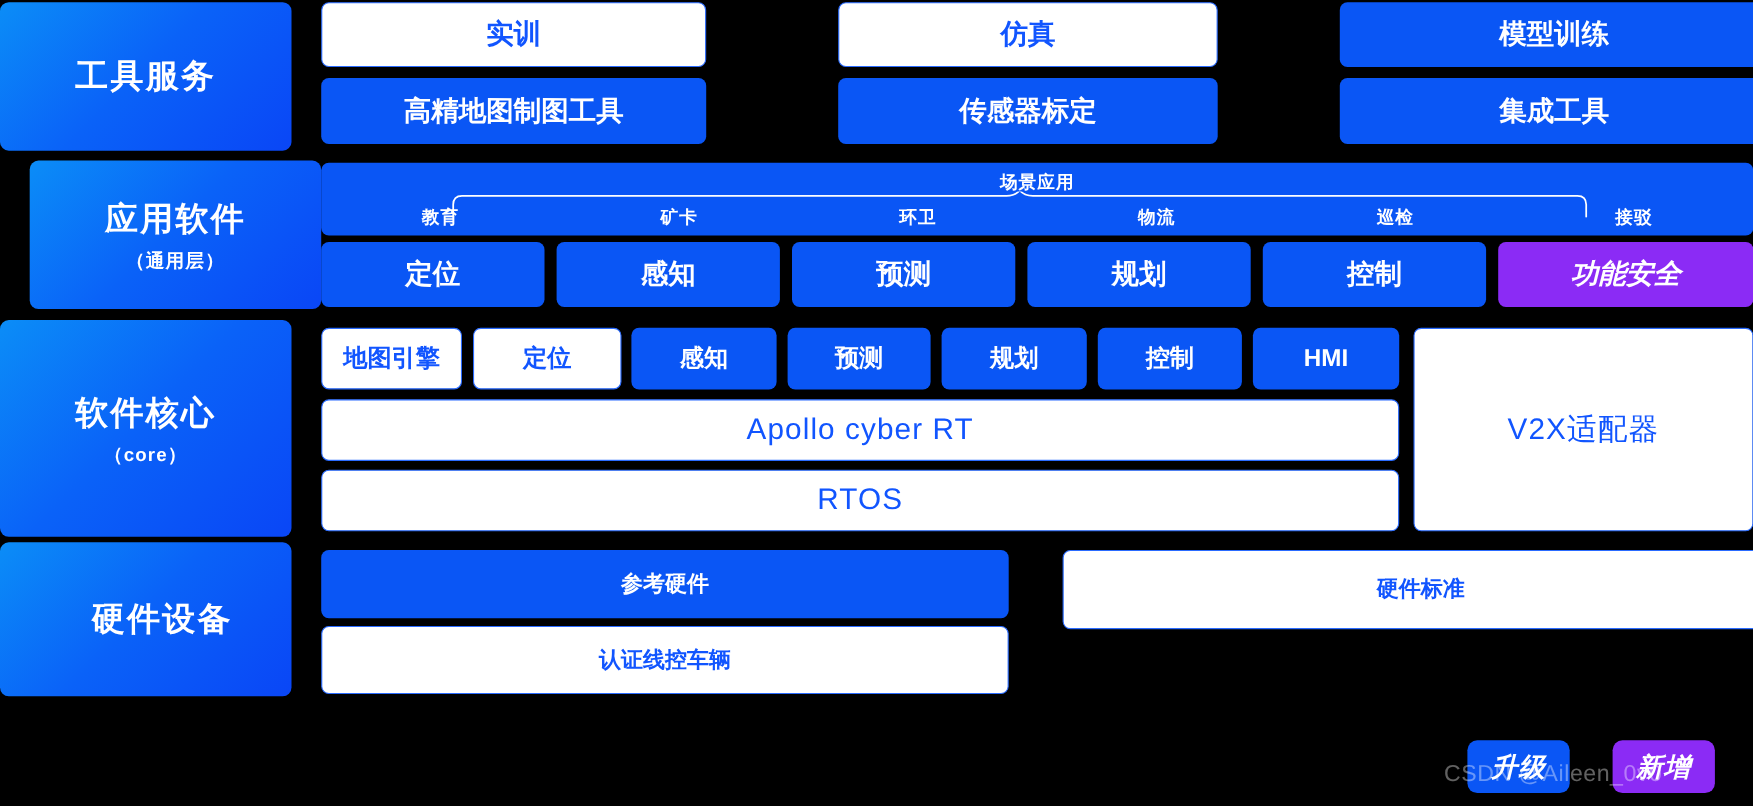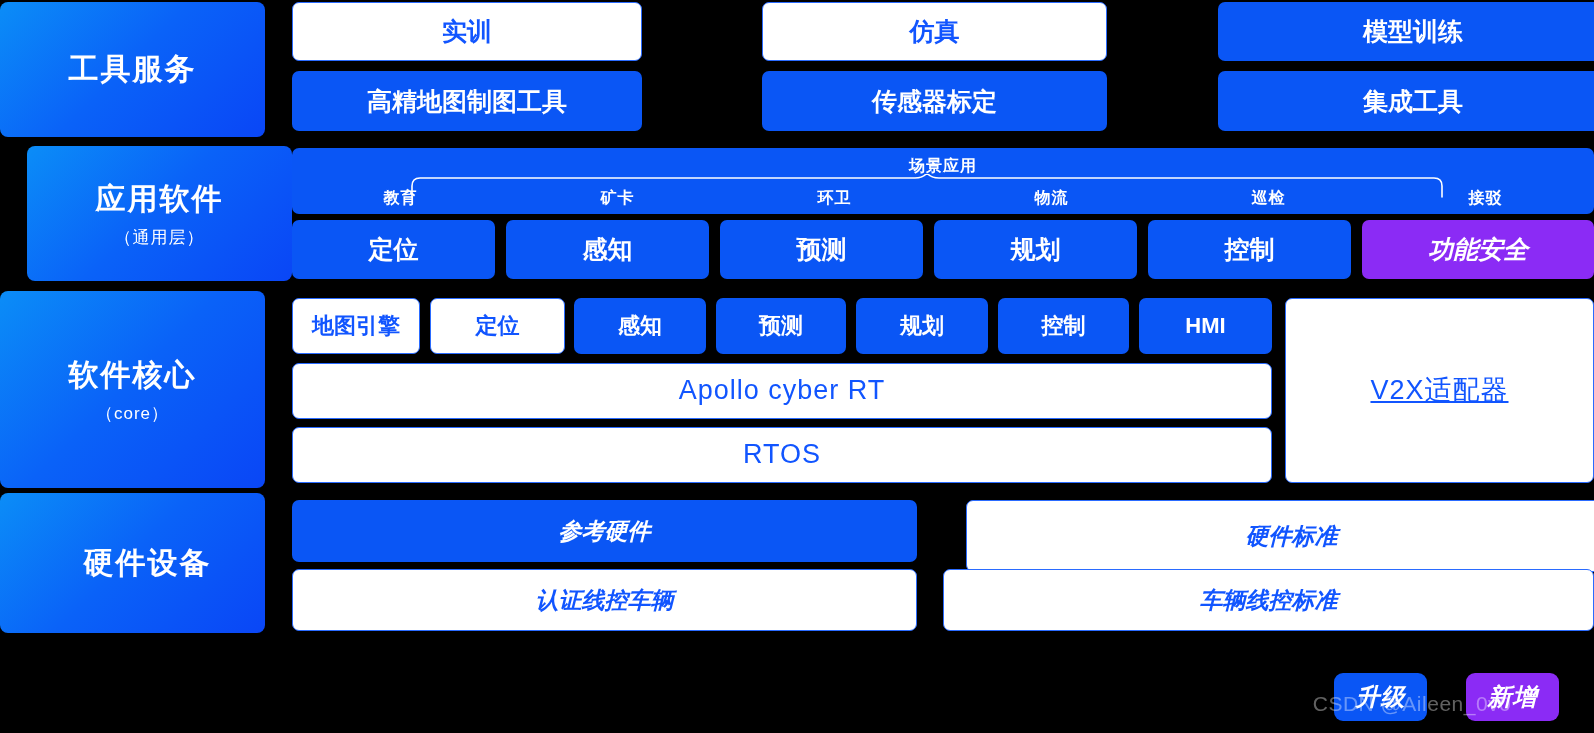--- a/index.html
+++ b/index.html
@@ -60,21 +60,21 @@
     justify-content: center;
     text-align: center;
   }
   .sidecard .t1 {
     font-size: 30px;
     font-weight: 700;
     letter-spacing: 2px;
   }
   .sidecard .t2 {
     font-size: 17px;
-    font-weight: 400;
+    font-weight: 700;
     margin-top: 6px;
     letter-spacing: 1px;
   }
 
   
   #scenario-band {
     position: absolute;
     background: #0a56f5;
     border-radius: 7px;
     box-sizing: border-box;
@@ -105,21 +105,21 @@
     letter-spacing: 1px;
     white-space: nowrap;
   }
   #brace-svg {
     position: absolute;
     pointer-events: none;
   }
 
   
   .fs-lg  { font-size: 25px; font-weight: 700; }
-  .fs-md  { font-size: 23px; font-weight: 700; font-style: italic; }
+  .fs-md  { font-size: 20px; font-weight: 700; }
   .fs-sm  { font-size: 22px; font-weight: 700; }
   .fs-mono{ font-size: 27px; font-weight: 400; letter-spacing: 1px; }
 
   
   .legend-badge {
     position: absolute;
     box-sizing: border-box;
     display: flex;
     align-items: center;
     justify-content: center;
@@ -195,30 +195,29 @@
   <div class="box white fs-sm" style="left:430px;  top:298px; width:135px; height:56px;">定位</div>
   <div class="box blue fs-sm" style="left:574px;  top:298px; width:132px; height:56px;">感知</div>
   <div class="box blue fs-sm" style="left:716px;  top:298px; width:130px; height:56px;">预测</div>
   <div class="box blue fs-sm" style="left:856px;  top:298px; width:132px; height:56px;">规划</div>
   <div class="box blue fs-sm" style="left:998px;  top:298px; width:131px; height:56px;">控制</div>
   <div class="box blue fs-sm" style="left:1139px; top:298px; width:133px; height:56px;">HMI</div>
 
   <div class="box white fs-mono" style="left:292px; top:363px; width:980px; height:56px;">Apollo cyber RT</div>
   <div class="box white fs-mono" style="left:292px; top:427px; width:980px; height:56px;">RTOS</div>
 
-  <div class="box white fs-mono" style="left:1285px; top:298px; width:309px; height:185px;text-decoration:underline;">V2X适配器</div>
+  <div class="box white fs-mono" style="left:1285px; top:298px; width:309px; height:185px;">V2X适配器</div>
 
   <div class="sidecard" style="top:493px; height:140px;padding-left:30px;">
     <div class="t1">硬件设备</div>
   </div>
 
   <div class="box blue fs-md" style="left:292px; top:500px; width:625px; height:62px;">参考硬件</div>
   <div class="box white fs-md" style="left:292px; top:569px; width:625px; height:62px;">认证线控车辆</div>
 
   <div class="box white fs-md" style="left:943px; top:500px; width:651px; height:72px;margin-left:23px;">硬件标准</div>
-  <div class="box white fs-md" style="left:943px; top:569px; width:651px; height:62px;">车辆线控标准</div>
 
   <div class="legend-badge" style="left:1334px; top:673px; width:93px; height:48px; background:#0a56f5;">升级</div>
   <div class="legend-badge" style="left:1466px; top:673px; width:93px; height:48px; background:#8b2bf5;">新增</div>
 
   <div id="watermark" style="left:1412px; top:692px; transform:translateX(-50%);">CSDN @Aileen_0v0</div>
 
 </div>
 
 </body></html>

